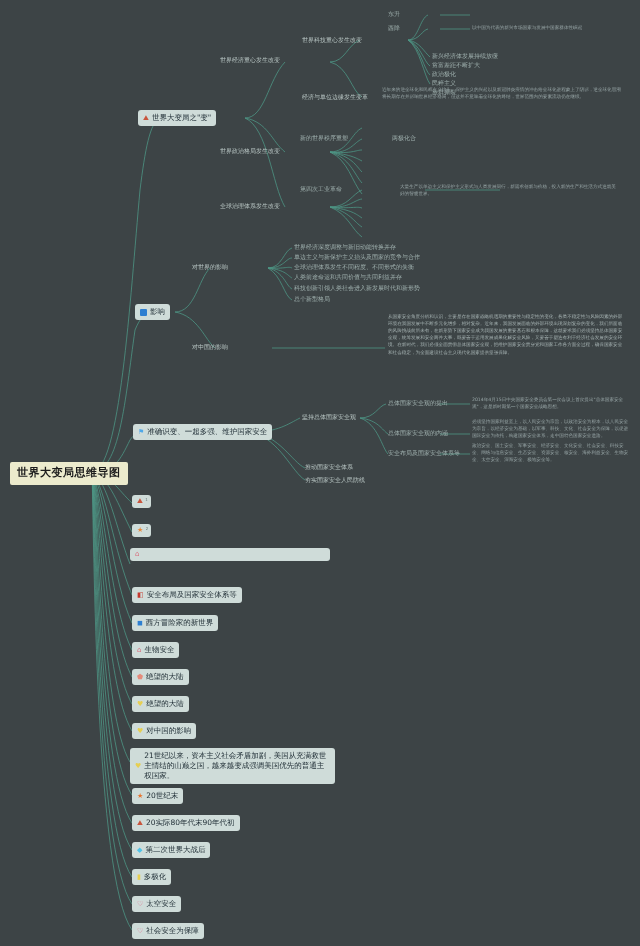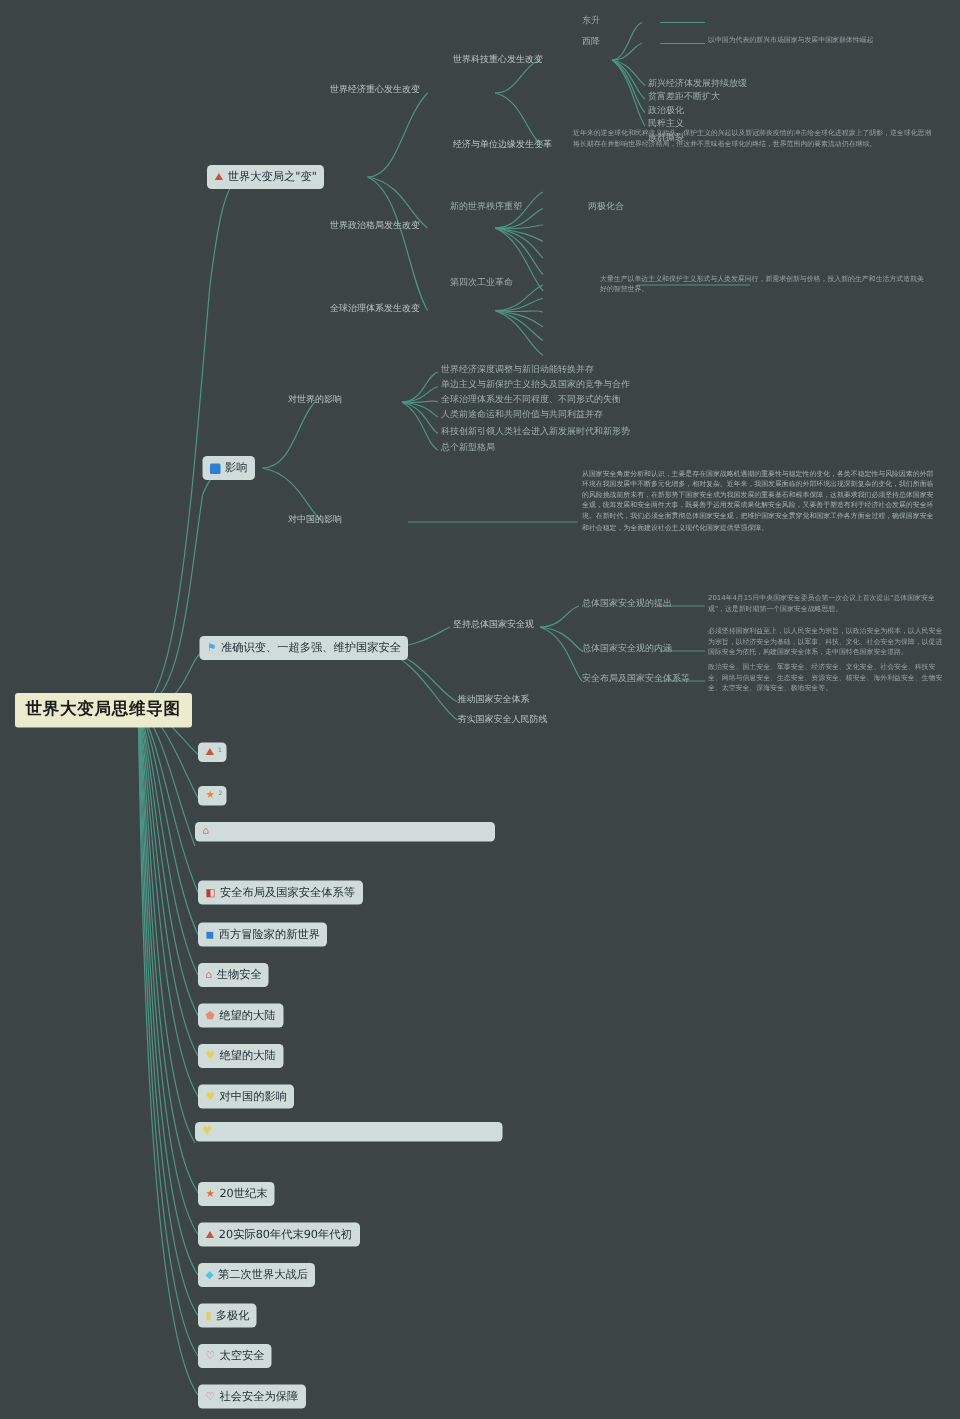--- a/index.html
+++ b/index.html
@@ -336,20 +336,21 @@
       <div class="node boxed" style="left: 132px; top: 696px;">
         <span class="icon" style="color: rgb(230, 207, 82);">♥</span>
         <span class="lbl">绝望的大陆</span>
       </div>
       <div class="node boxed" style="left: 132px; top: 723px;">
         <span class="icon" style="color: rgb(230, 207, 82);">♥</span>
         <span class="lbl">对中国的影响</span>
       </div>
       <div class="node boxed wrap" style="left: 130px; top: 748px; width: 205px;">
         <span class="icon" style="color: rgb(230, 207, 82);">♥</span>
+        <span class="lbl">21世纪以来，资本主义社会矛盾加剧，美国从充满救世主情结的山巅之国，越来越变成强调美国优先的普通主权国家。</span>
       </div>
       <div class="node boxed" style="left: 132px; top: 788px;">
         <span class="icon" style="color: rgb(232, 116, 46);">★</span>
         <span class="lbl">20世纪末</span>
       </div>
       <div class="node boxed" style="left: 132px; top: 815px;">
         <span class="icon" style="color: rgb(200, 85, 61);">⛰</span>
         <span class="lbl">20实际80年代末90年代初</span>
       </div>
       <div class="node boxed" style="left: 132px; top: 842px;">

